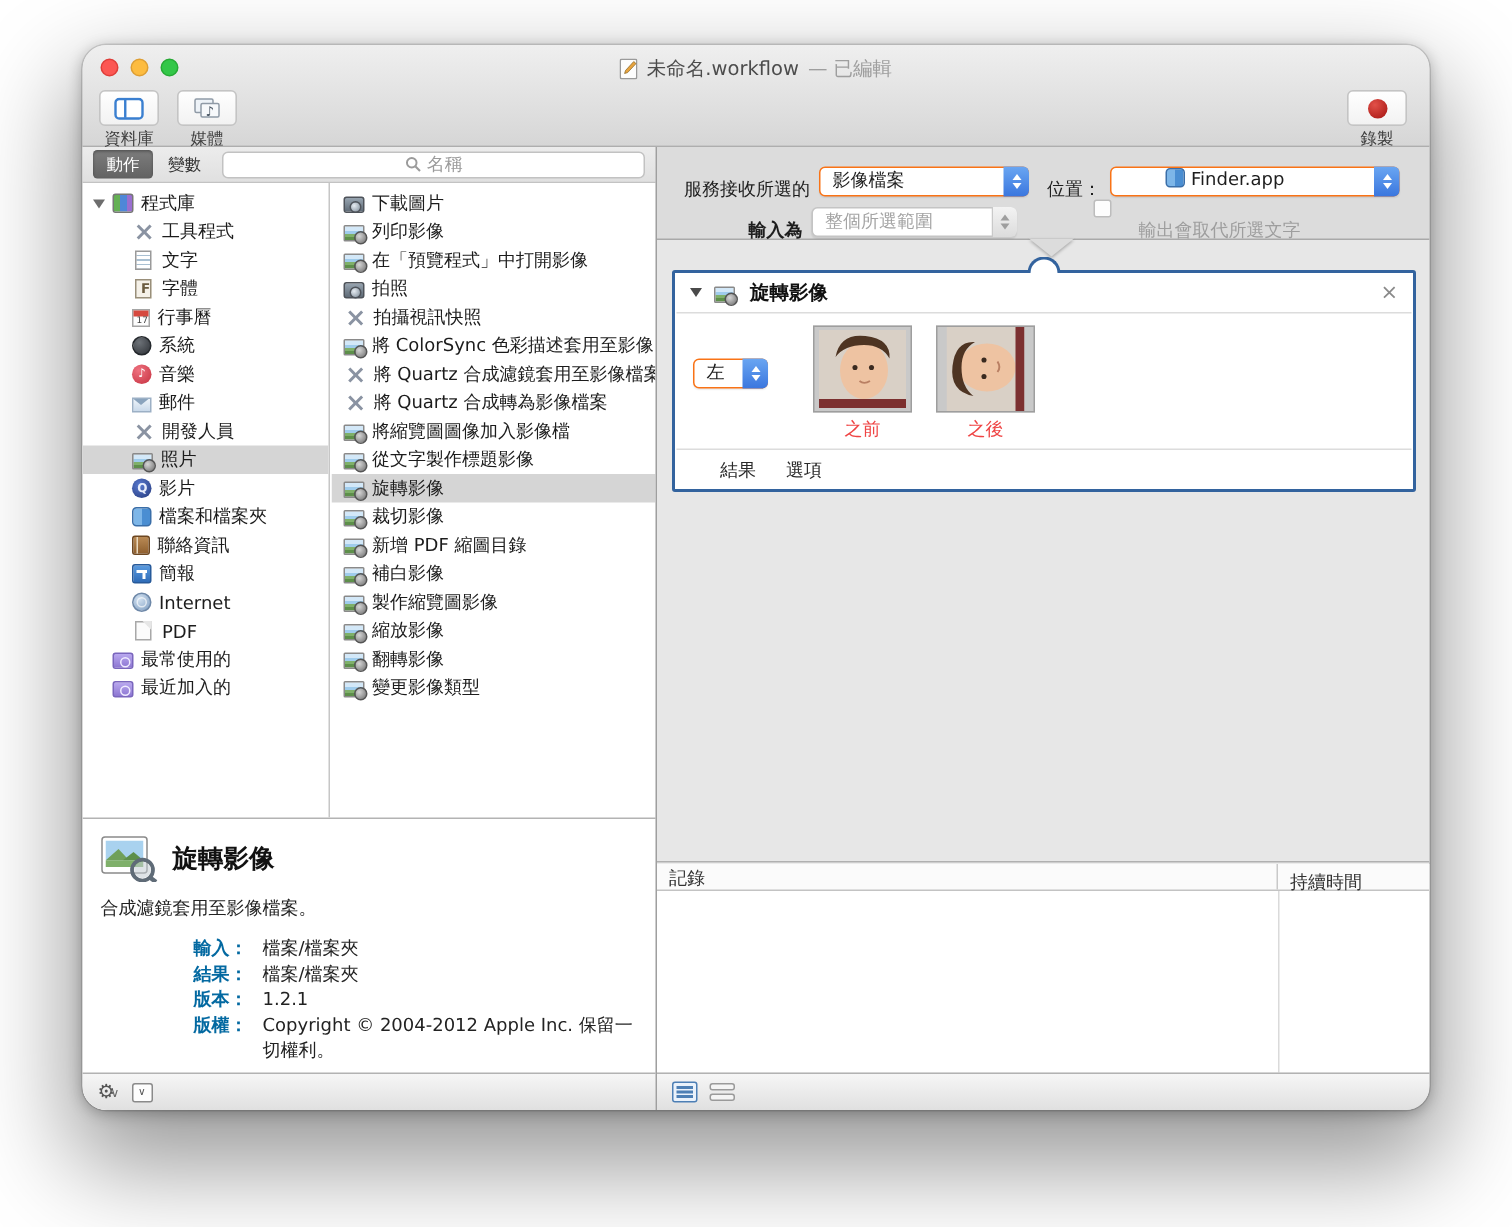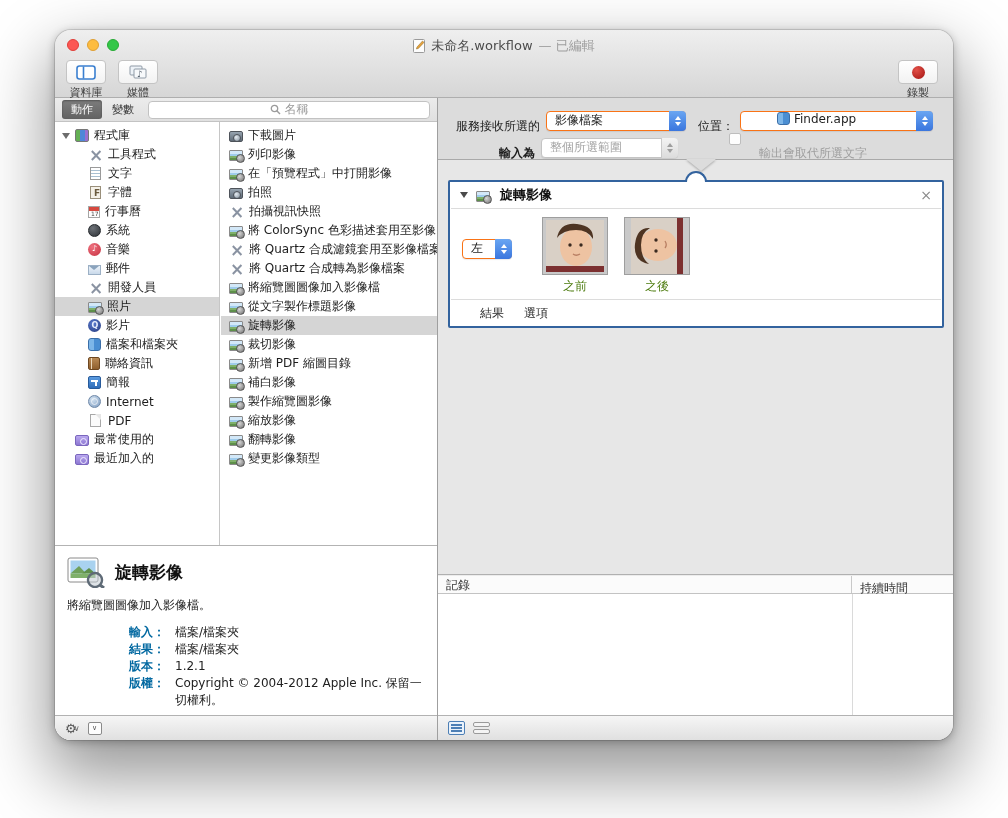--- a/index.html
+++ b/index.html
@@ -175,21 +175,21 @@
   .card-title { font-size:13px; font-weight:bold; color:#111; flex:1; text-align:left; margin-left:2px; }
   .card-close { font-size:14px; color:#8a8a8a; line-height:1; }
   .card-sep { height:1px; background:#dcdcdc; margin:0 1px; }
   .card-body { display:flex; align-items:flex-start; gap:8px; padding:8px 0 4px 12px; height:90px; }
   .dir-wrap { margin-top:22px; }
   .thumb-col { display:flex; flex-direction:column; align-items:center; gap:3px; margin-left:22px; }
   .thumb-col.second { margin-left:8px; }
   .thumb { width:66px; height:58px; border:1px solid #9e9e9e; background:#c9c9c9;
     display:flex; align-items:center; justify-content:center; overflow:hidden; }
   .thumb svg.rot { transform:rotate(-90deg); }
-  .thumb-label { font-size:12px; color:#4d7c0f; }
+  .thumb-label { font-size:12px; color:#ef4444; }
   .card-foot { display:flex; align-items:center; gap:20px; height:26px; padding-left:30px; font-size:12px; color:#2a2a2a; }
   
   .log { position:absolute; top:478px; left:0; right:0; bottom:25px; background:#fff; }
   .log-head { display:flex; height:18px; border-bottom:1px solid #c3c3c3; background:#fbfbfb;
     font-size:12px; color:#333; }
   .log-col1 { width:414px; border-right:1px solid #c9c9c9; padding:1px 0 0 8px; }
   .log-col2 { flex:1; padding:4px 0 0 8px; }
   .log-vline { position:absolute; left:414px; top:18px; bottom:0; width:1px; background:#dadada; }
 </style>
 </head>
@@ -483,21 +483,21 @@
             <rect x="3.5" y="4.5" width="25" height="13" fill="#a9d2ef"></rect>
             <path d="M3.5 17.5 L12 10 L19 17.5 Z" fill="#6fa05a"></path>
             <path d="M15 17.5 L22 12 L28.5 17.5 Z" fill="#5d8f4a"></path>
             <rect x="3.5" y="17.5" width="25" height="4.5" fill="#7fb06a"></rect>
             <circle cx="28" cy="24" r="7" fill="none" stroke="#5f6b77" stroke-width="2.5"></circle>
             <circle cx="28" cy="24" r="5.5" fill="#c3ccd4" opacity="0.55"></circle>
             <line x1="33" y1="29" x2="37" y2="32" stroke="#5f6b77" stroke-width="3"></line>
           </svg>
           <span class="desc-title">旋轉影像</span>
         </div>
-        <div class="desc-summary">將縮覽圖圖像加入影像檔。</div>
+        <div class="desc-summary">合成濾鏡套用至影像檔案。</div>
         <div class="desc-fields">
 
             <div class="desc-field">
               <span class="dl">輸入：</span>
               <span class="dv">檔案/檔案夾</span>
             </div>
 
             <div class="desc-field">
               <span class="dl">結果：</span>
               <span class="dv">檔案/檔案夾</span>

